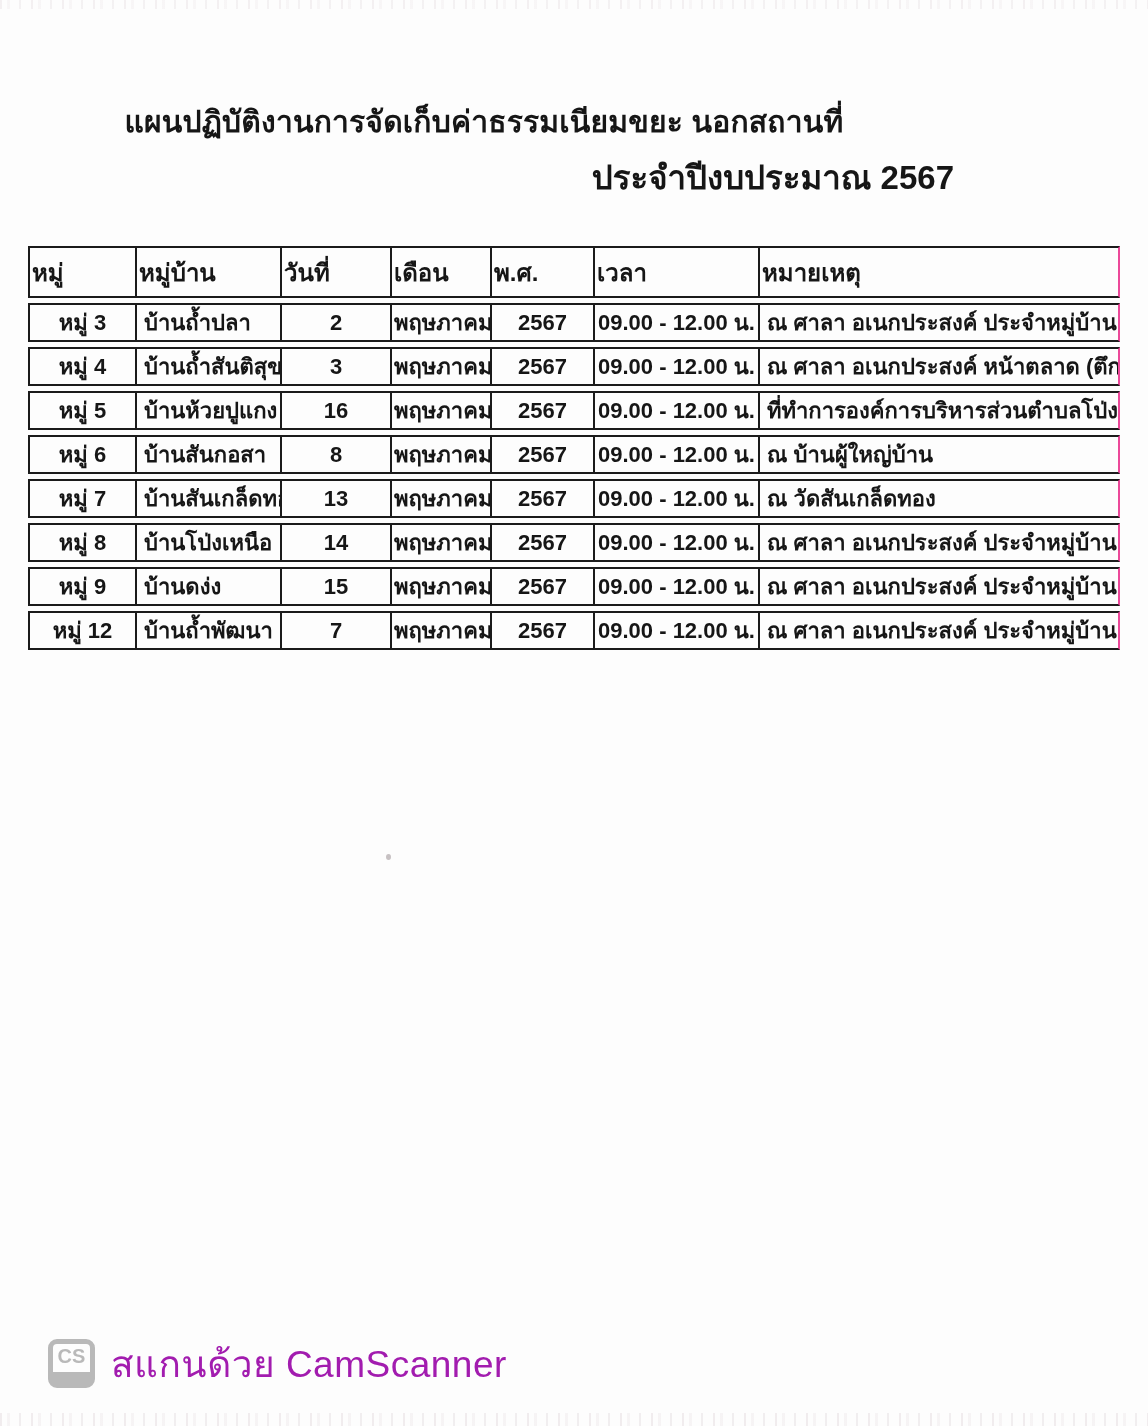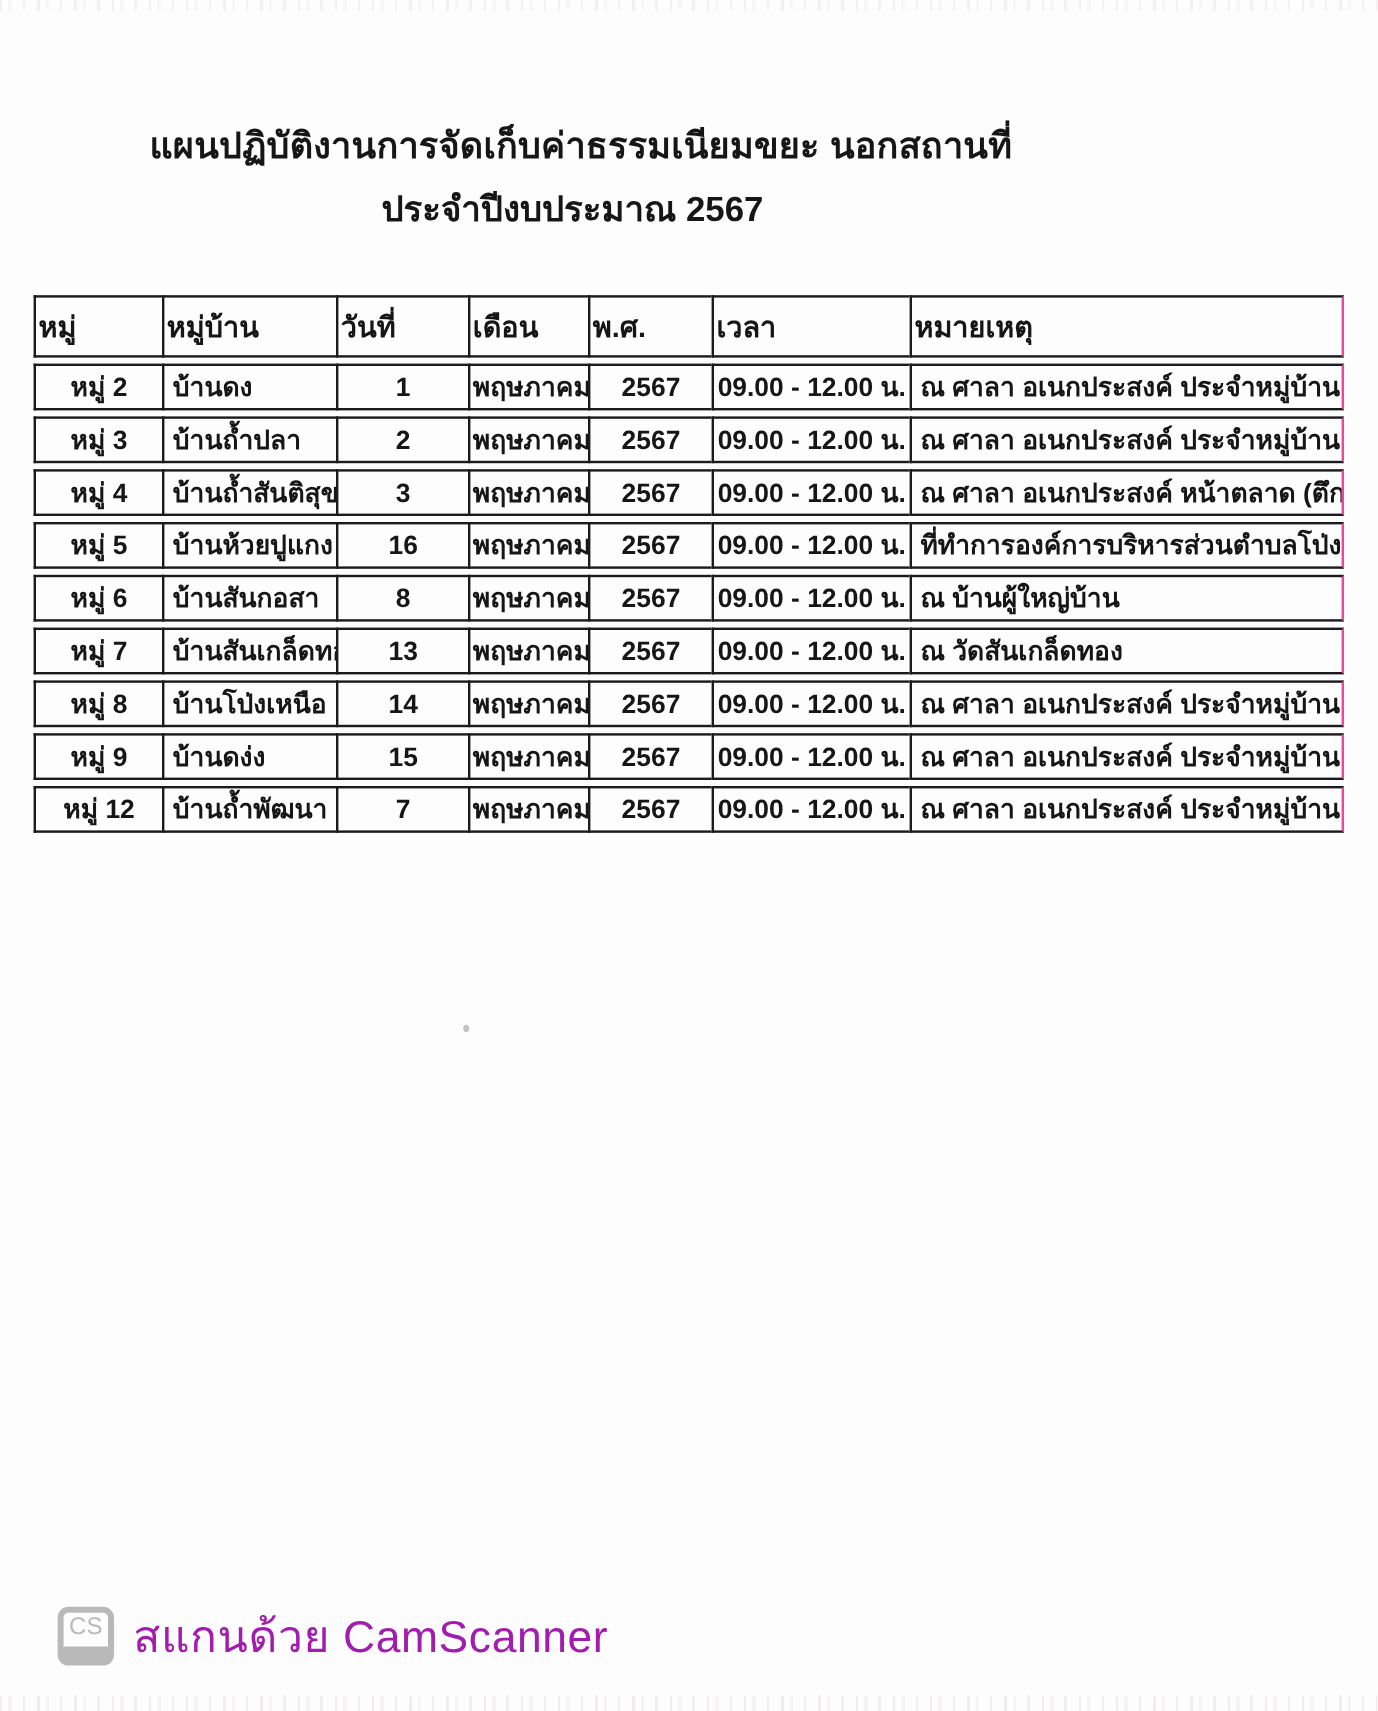--- a/index.html
+++ b/index.html
@@ -23,22 +23,22 @@
   .noise-top { top:0; height:9px; opacity:.7; }
   .noise-bottom { bottom:0; height:13px; opacity:.9; }
 
   .doc-title {
     position:absolute; top:98px; left:0; width:968px;
     margin:0; text-align:center;
     font-size:30px; font-weight:700; letter-spacing:.2px;
   }
   .doc-subtitle {
     position:absolute; top:151px; left:0; width:954px;
-    margin:0; text-align:center;
-    font-size:29px; font-weight:700;
+    margin:0; text-align:right;
+    font-size:33px; font-weight:700;
   }
 
   table.schedule {
     position:absolute; left:28px; top:241px;
     width:1092px; table-layout:fixed;
     border-collapse:separate; border-spacing:0 5px;
   }
   .schedule th, .schedule td {
     border:2px solid #1b1b1b;
     border-right:none;
@@ -69,21 +69,21 @@
     box-sizing:border-box;
     width:47px; height:49px;
     border:5px solid #b9b9b9;
     border-radius:9px;
     background:#fdfdfd;
     position:relative;
     flex:0 0 auto;
   }
   .cs-letters {
     display:block; text-align:center;
-    font-size:20px; line-height:25px; font-weight:400;
+    font-size:20px; line-height:25px; font-weight:700;
     color:#b9b9b9; letter-spacing:0;
   }
   .cs-bar {
     position:absolute; left:-1px; right:-1px; bottom:-1px; height:12px;
     background:#b9b9b9;
     border-radius:0 0 4px 4px;
   }
   .footer-text {
     font-size:37px; color:#a21caf; font-weight:400; letter-spacing:.5px;
   }
@@ -112,29 +112,20 @@
       <th>หมู่บ้าน</th>
       <th>วันที่</th>
       <th>เดือน</th>
       <th>พ.ศ.</th>
       <th>เวลา</th>
       <th>หมายเหตุ</th>
     </tr>
   </thead>
   <tbody>
       <tr>
-        <td>หมู่ 2</td>
-        <td class="c-left">บ้านดง</td>
-        <td>1</td>
-        <td>พฤษภาคม</td>
-        <td>2567</td>
-        <td>09.00 - 12.00 น.</td>
-        <td class="c-left">ณ ศาลา อเนกประสงค์ ประจำหมู่บ้าน</td>
-      </tr>
-      <tr>
         <td>หมู่ 3</td>
         <td class="c-left">บ้านถ้ำปลา</td>
         <td>2</td>
         <td>พฤษภาคม</td>
         <td>2567</td>
         <td>09.00 - 12.00 น.</td>
         <td class="c-left">ณ ศาลา อเนกประสงค์ ประจำหมู่บ้าน</td>
       </tr>
       <tr>
         <td>หมู่ 4</td>

